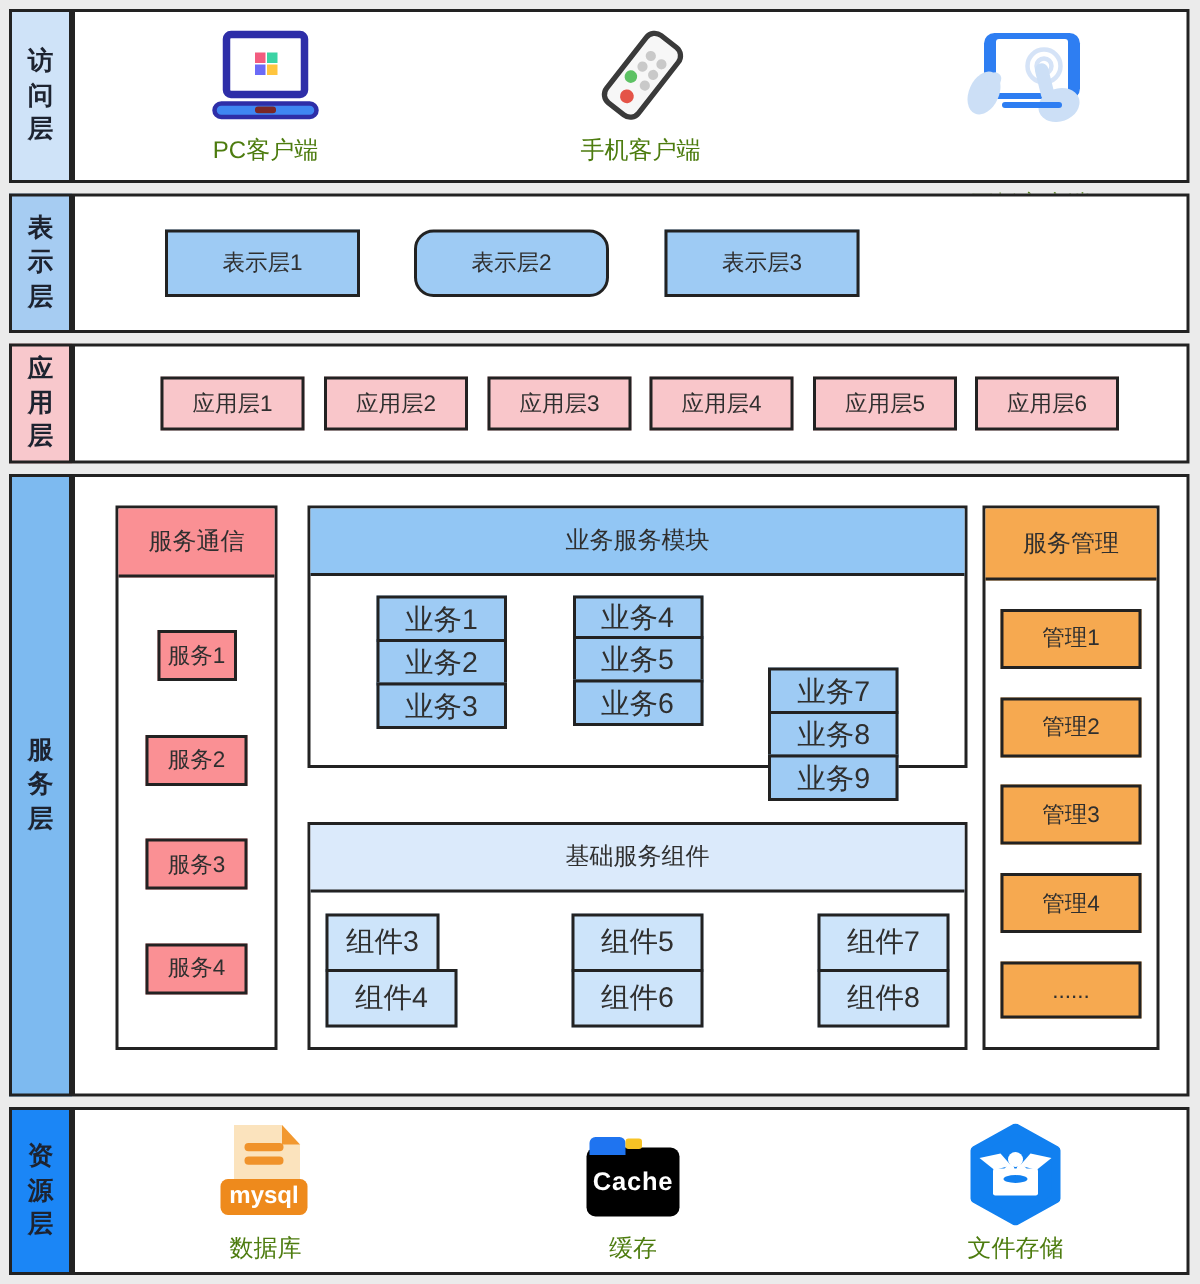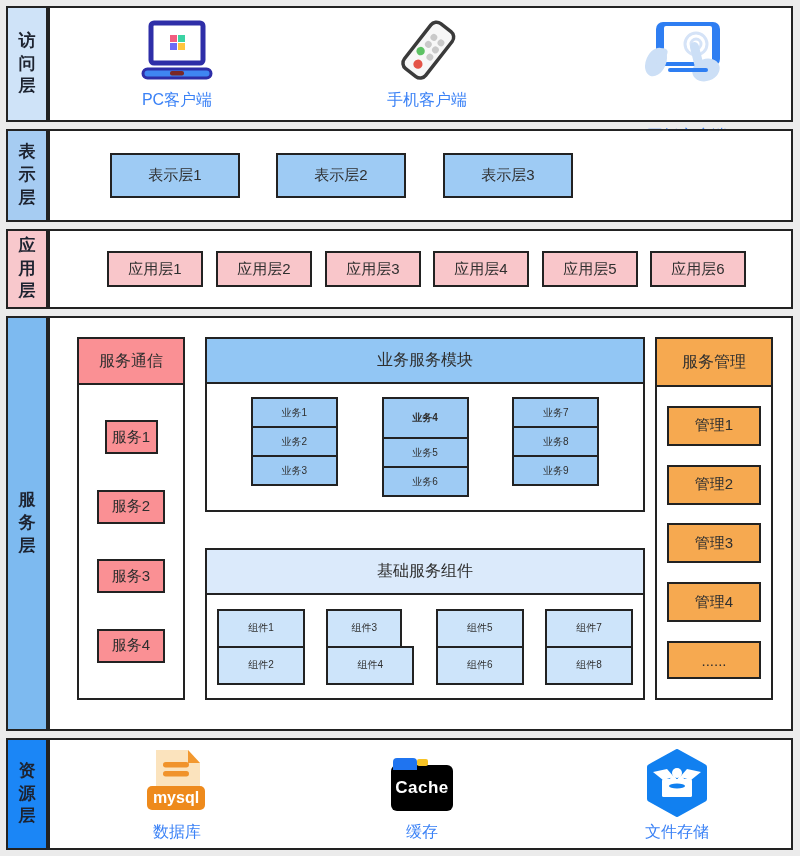--- a/index.html
+++ b/index.html
@@ -64,35 +64,35 @@
     display:flex;align-items:center;justify-content:center;
     font-size:16px;flex:0 0 auto;
   }
   .panel-body{flex:1 1 auto;display:flex;}
   .col-body{flex-direction:column;align-items:center;justify-content:space-evenly;}
   .stackwrap{display:flex;justify-content:space-evenly;align-items:flex-start;}
   .stack{display:flex;flex-direction:column;}
   .stack .sbox{
     box-sizing:border-box;border:2px solid #222;
     display:flex;align-items:center;justify-content:center;
-    font-size:10px;margin-top:-2px;
+    font-size:19px;margin-top:-2px;
   }
   .stack .sbox:first-child{margin-top:0;}
   .mini{
     box-sizing:border-box;border:2px solid #222;
     display:flex;align-items:center;justify-content:center;font-size:15px;
   }
 
   
   .client-item,.res-item{
     position:absolute;width:170px;top:6px;
     display:flex;flex-direction:column;align-items:center;
   }
   .icon-slot{height:74px;display:flex;align-items:center;justify-content:center;}
-  .client-item .cap,.res-item .cap{font-size:16px;margin-top:2px;color:#3b82f6;}
+  .client-item .cap,.res-item .cap{font-size:16px;margin-top:2px;color:#4d7c0f;}
 
   
   .cache-folder{
     position:relative;width:62px;height:46px;margin-top:10px;
     background:#000000;border-radius:6px;
     display:flex;align-items:center;justify-content:center;
   }
   .cache-folder:before{
     content:"";position:absolute;top:-7px;left:2px;width:24px;height:12px;
     background:#1f74f0;border-radius:4px 4px 0 0;
@@ -169,21 +169,21 @@
     </div>
     <div class="cap">平板客户端</div>
   </div>
 </div>
 
 <div class="side-label l-present r-present">
   <span>表示层</span>
 </div>
 <div class="row r-present">
   <div class="box blue p-box" style="left:60px;">表示层1</div>
-  <div class="box blue p-box" style="left:226px;">表示层2</div>
+  <div class="box blue p-box" style="left:226px;border-radius:13px;">表示层2</div>
   <div class="box blue p-box" style="left:393px;">表示层3</div>
 </div>
 
 <div class="side-label l-app r-app">
   <span>应用层</span>
 </div>
 <div class="row r-app">
   <div class="box pink a-box" style="left:57px;">应用层1</div>
   <div class="box pink a-box" style="left:166px;">应用层2</div>
   <div class="box pink a-box" style="left:275px;">应用层3</div>
@@ -209,39 +209,35 @@
 
   <div class="panel" style="left:155px;top:19px;width:440px;height:175px;">
     <div class="panel-head" style="height:45px;background:#92c6f4;">业务服务模块</div>
     <div class="panel-body stackwrap" style="padding-top:13px;">
       <div class="stack">
         <div class="sbox blue" style="width:87px;height:31px;">业务1</div>
         <div class="sbox blue" style="width:87px;height:31px;">业务2</div>
         <div class="sbox blue" style="width:87px;height:31px;">业务3</div>
       </div>
       <div class="stack">
-        <div class="sbox blue" style="width:87px;height:42px;font-weight:bold;">业务4</div>
+        <div class="sbox blue" style="width:87px;height:29px;">业务4</div>
         <div class="sbox blue" style="width:87px;height:31px;">业务5</div>
         <div class="sbox blue" style="width:87px;height:31px;">业务6</div>
       </div>
       <div class="stack">
-        <div class="sbox blue" style="width:87px;height:31px;">业务7</div>
+        <div class="sbox blue" style="width:87px;height:31px;margin-top:48px;">业务7</div>
         <div class="sbox blue" style="width:87px;height:31px;">业务8</div>
         <div class="sbox blue" style="width:87px;height:31px;">业务9</div>
       </div>
     </div>
   </div>
 
   <div class="panel" style="left:155px;top:230px;width:440px;height:152px;">
     <div class="panel-head" style="height:45px;background:#dbeafb;">基础服务组件</div>
     <div class="panel-body stackwrap" style="align-items:center;justify-content:space-between;padding:0 10px;">
-      <div class="stack">
-        <div class="sbox ltblue" style="width:88px;height:39px;">组件1</div>
-        <div class="sbox ltblue" style="width:88px;height:39px;">组件2</div>
-      </div>
       <div class="stack">
         <div class="sbox ltblue" style="width:76px;height:39px;">组件3</div>
         <div class="sbox ltblue" style="width:88px;height:39px;">组件4</div>
       </div>
       <div class="stack">
         <div class="sbox ltblue" style="width:88px;height:39px;">组件5</div>
         <div class="sbox ltblue" style="width:88px;height:39px;">组件6</div>
       </div>
       <div class="stack">
         <div class="sbox ltblue" style="width:88px;height:39px;">组件7</div>

